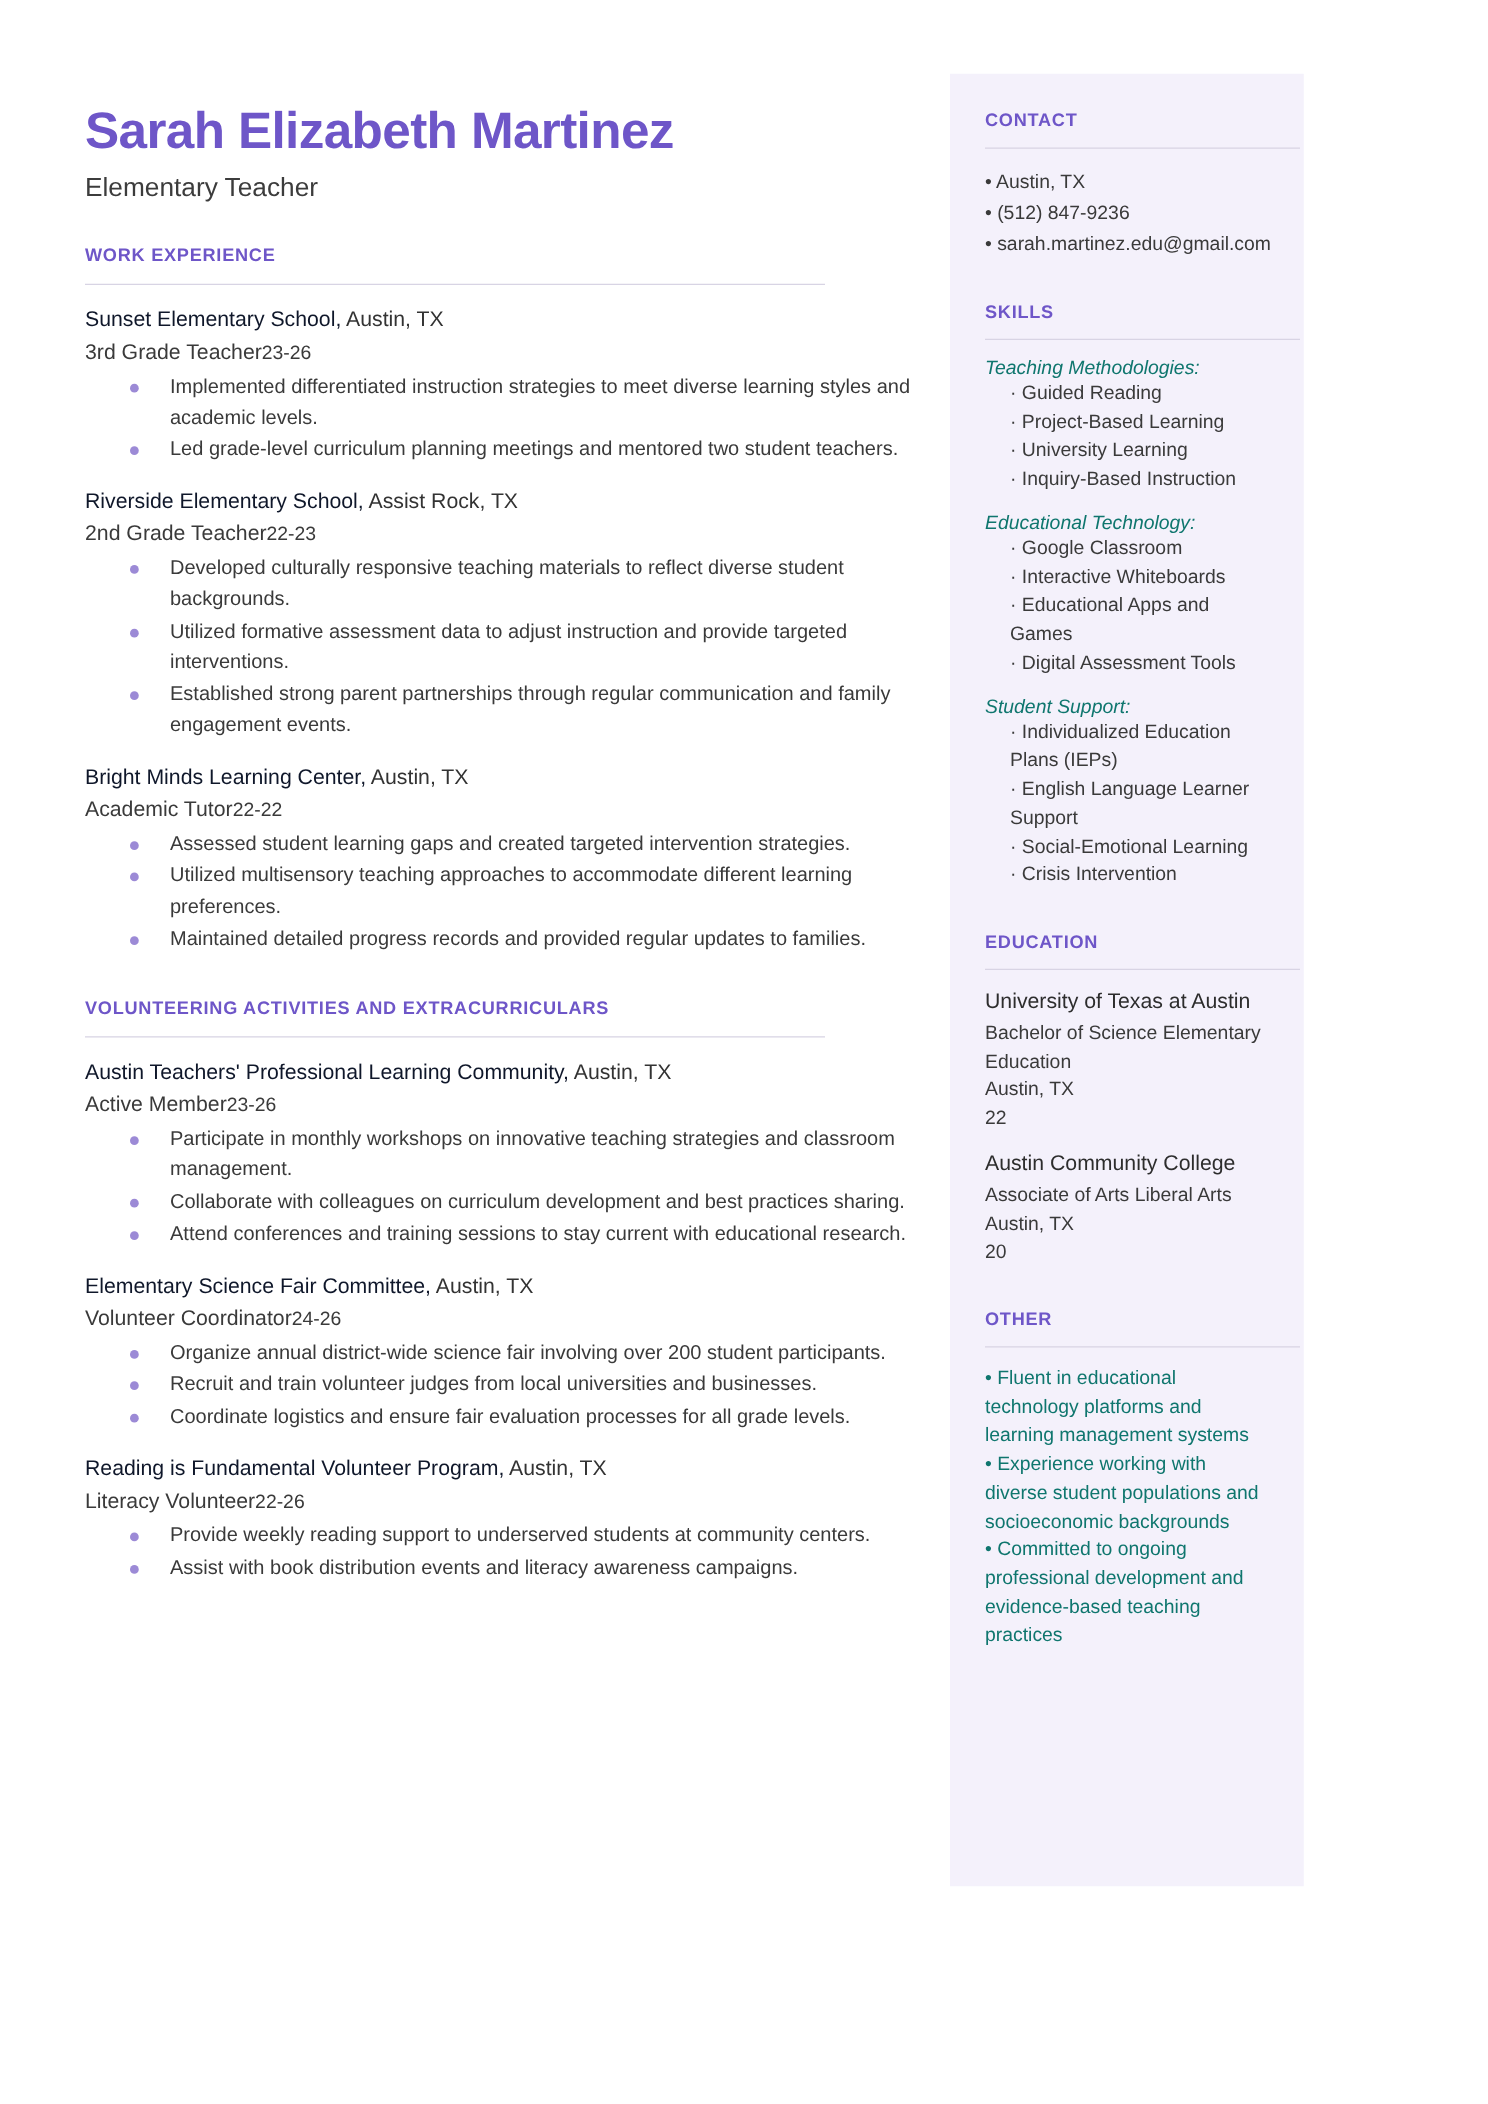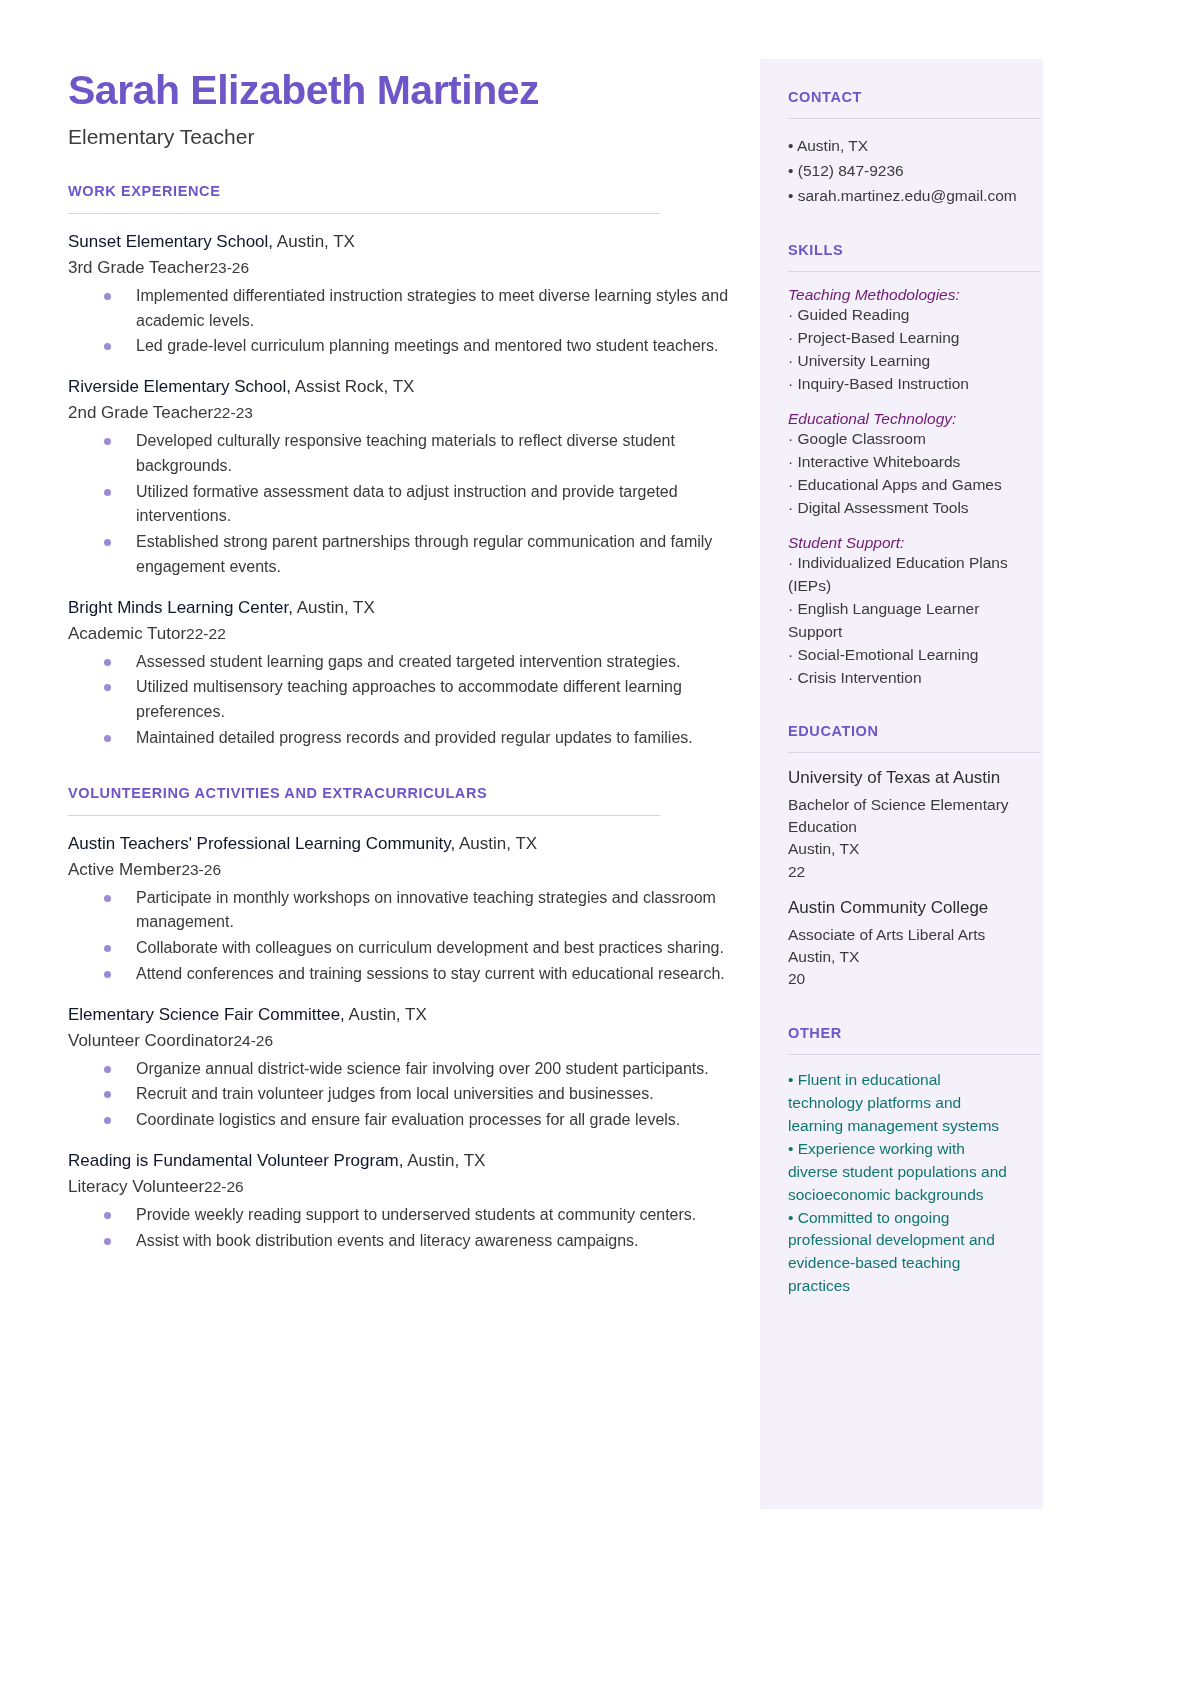--- a/index.html
+++ b/index.html
@@ -21,21 +21,21 @@
     left: 760px;
     top: 59px;
     width: 283px;
     height: 1450px;
     background: #f4f1fb;
     padding: 30px 24px 20px 28px;
   }
   .main {
     position: absolute;
     left: 68px;
-    top: 68px;
+    top: 82px;
     width: 675px;
   }
 
   
   .name {
     font-size: 41px;
     font-weight: bold;
     color: #6e56c8;
     letter-spacing: -0.5px;
     line-height: 1.1;
@@ -127,27 +127,28 @@
   .side-list { margin-top: 14px; }
   .side-list .row {
     font-size: 15.5px;
     color: #3a3a3a;
     line-height: 1.62;
   }
   .side-sub {
     margin-top: 14px;
     font-size: 15.5px;
     font-style: italic;
-    color: #701a75;
+    color: #0f766e;
   }
   .side-sub:first-child { margin-top: 0; }
   .skill-row {
     font-size: 15.5px;
     color: #3a3a3a;
     line-height: 1.48;
+    margin-left: 20px;
   }
   .edu-item { margin-top: 14px; }
   .edu-school {
     font-size: 17px;
     color: #2d2d2d;
     line-height: 1.3;
   }
   .edu-degree {
     margin-top: 4px;
     font-size: 15.5px;

